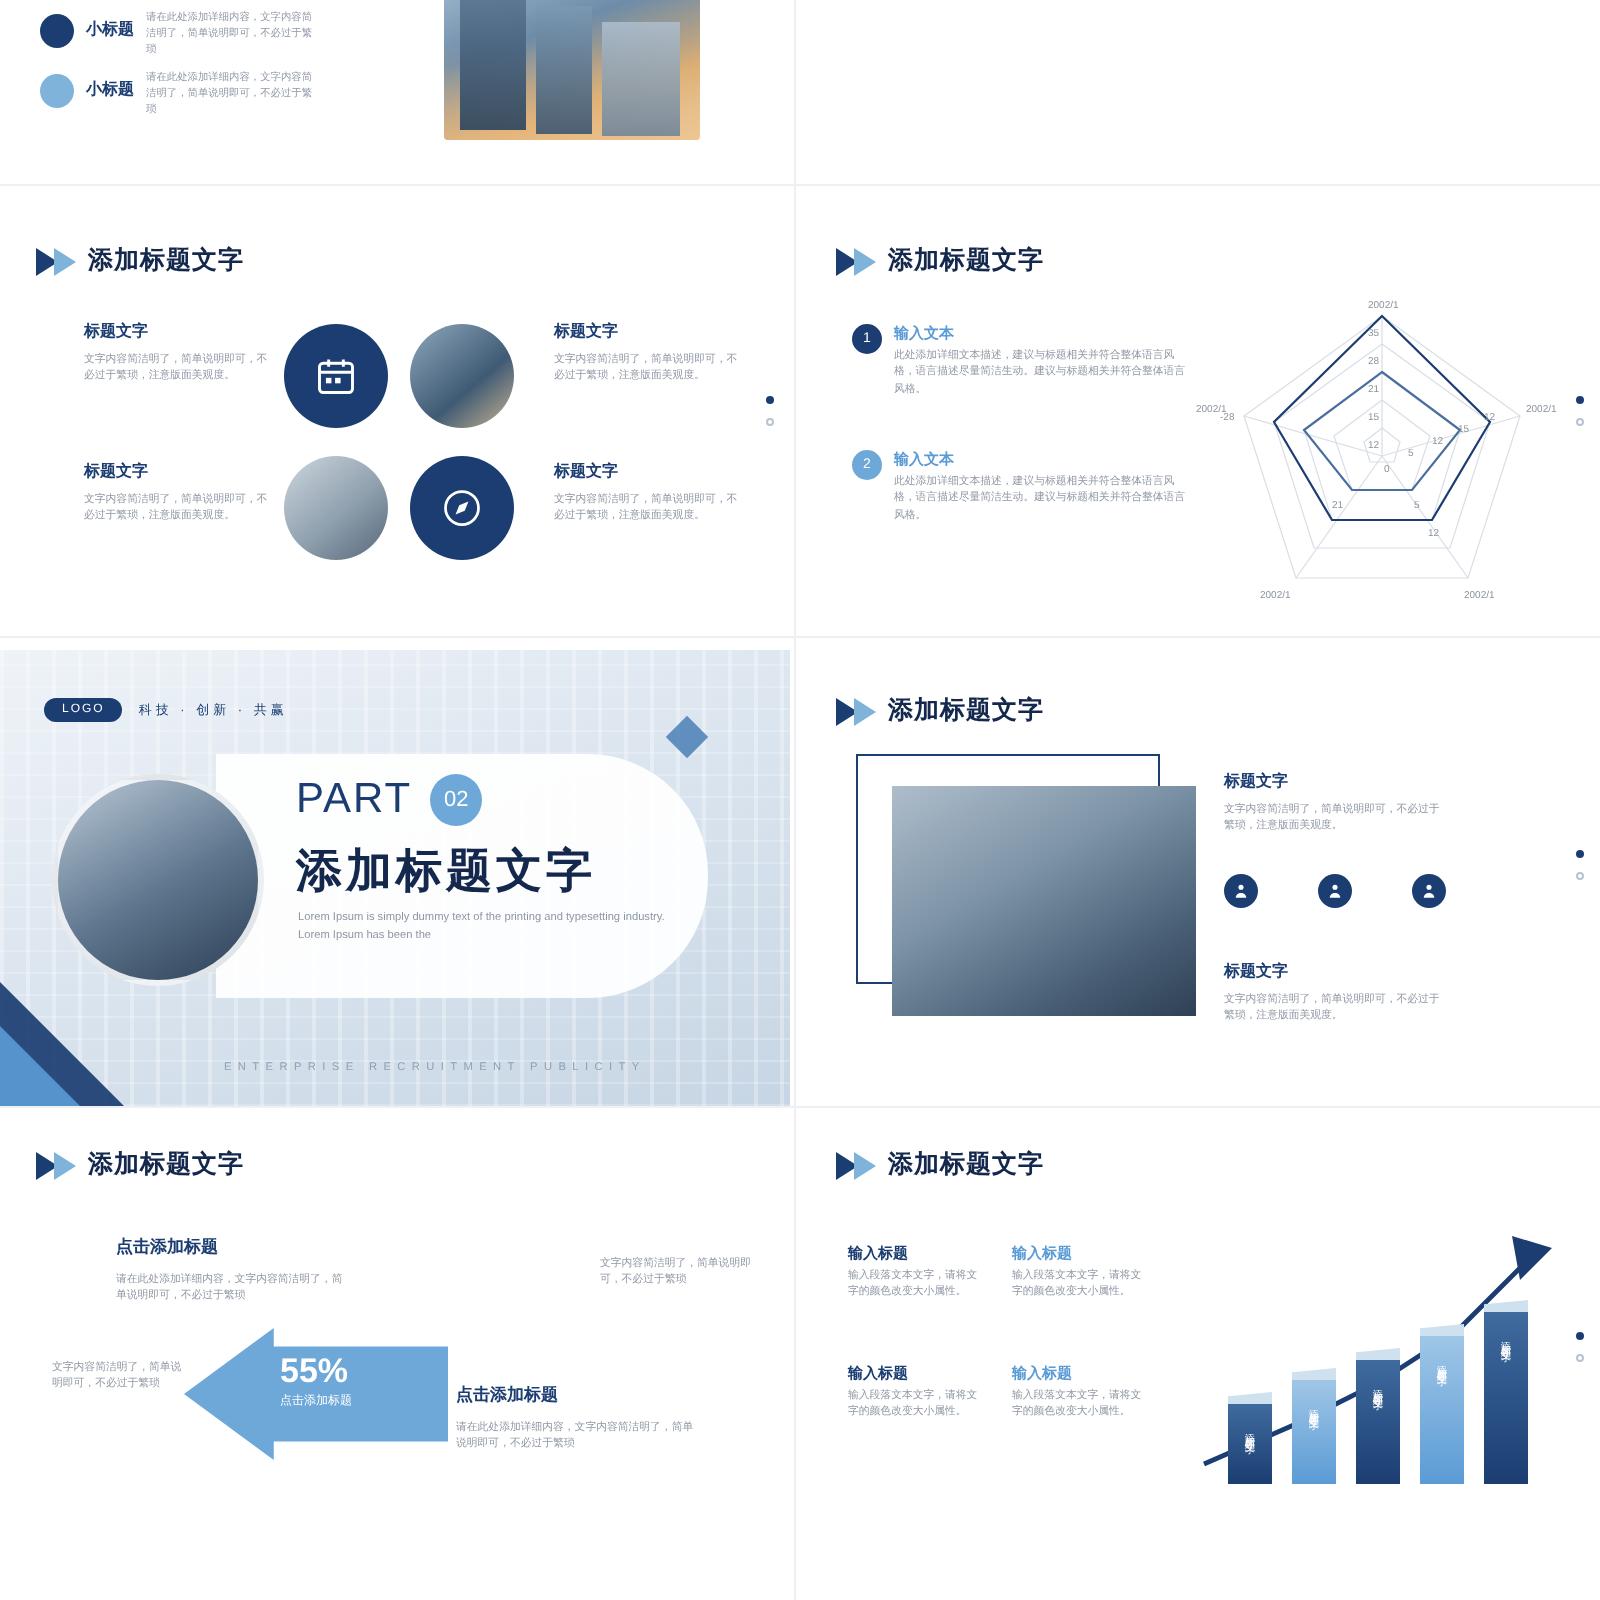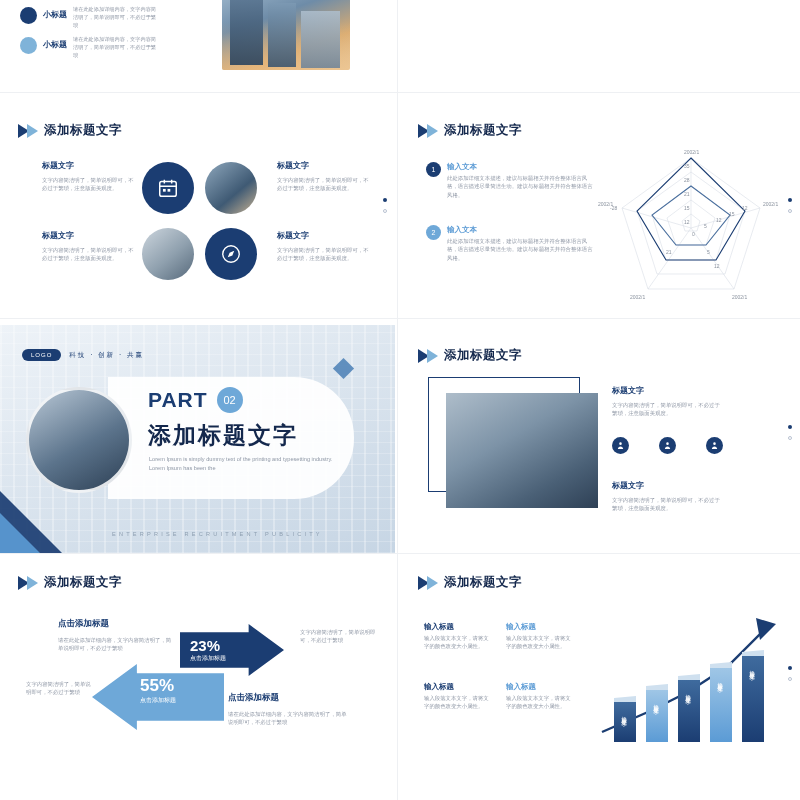--- a/index.html
+++ b/index.html
@@ -89,21 +89,21 @@
       repeating-linear-gradient(0deg, rgba(255,255,255,.22) 0 1px, rgba(255,255,255,0) 1px 11px),
       linear-gradient(160deg,#eef3f8,#c6d5e4); }
   .logo-pill { position: absolute; left: 22px; top: 24px; display: flex; align-items: center; gap: 8px; }
   .logo-pill .pill { background: #1b3d72; color: #fff; font-size: 6px; padding: 3px 9px; border-radius: 8px; letter-spacing: 1px; }
   .logo-pill .slogan { font-size: 6.5px; color: #1b3d72; letter-spacing: 2px; }
   .white-panel { position: absolute; left: 108px; top: 52px; width: 246px; height: 122px;
     background: rgba(255,255,255,.93); border-radius: 0 60px 60px 0; }
   .team-circ { position: absolute; left: 26px; top: 62px; width: 106px; height: 106px; border-radius: 50%;
     overflow: hidden; border: 3px solid rgba(255,255,255,.85);
     background: linear-gradient(150deg,#b9c8d6,#5c748c 55%,#2c3f54); }
-  .part-word { font-size: 21px; color: #1b3d72; font-weight: bold; letter-spacing: 1px; }
+  .part-word { font-size: 21px; color: #1b3d72; font-weight: normal; letter-spacing: 1px; }
   .part-badge { width: 26px; height: 26px; border-radius: 50%; background: #6ea8d8; color: #fff;
     font-size: 11px; display: flex; align-items: center; justify-content: center; }
   .big-cn { font-size: 23px; color: #14284d; font-weight: bold; letter-spacing: 2px; }
   .lorem { font-size: 5.6px; color: #8e97a5; line-height: 1.6; width: 188px; }
   .footer-en { position: absolute; left: 112px; bottom: 16px; font-size: 5.6px; color: #8fa0b2; letter-spacing: 3.2px; }
   .corner-tri { position: absolute; left: 0; bottom: 0; width: 0; height: 0;
     border-left: 62px solid #1b3d72; border-top: 62px solid transparent; opacity: .92; }
   .corner-tri2 { position: absolute; left: 0; bottom: 0; width: 0; height: 0;
     border-left: 40px solid #5b9bd5; border-top: 40px solid transparent; opacity: .9; }
   .dia { position: absolute; right: 44px; top: 36px; width: 15px; height: 15px; background: #4a7fb5;
@@ -368,26 +368,20 @@
 
     <div style="position:absolute;left:58px;top:58px;width:118px;">
       <div class="hd-txt" style="font-size:8.5px;">点击添加标题</div>
       <div class="body-txt" style="margin-top:6px;">请在此处添加详细内容，文字内容简洁明了，简单说明即可，不必过于繁琐</div>
     </div>
 
     <div style="position:absolute;left:300px;top:68px;width:80px;">
       <div class="body-txt">文字内容简洁明了，简单说明即可，不必过于繁琐</div>
     </div>
 
-    <div class="arrow-r" style="left:180px;top:64px;">
-      <div style="margin-left:10px;">
-        <div class="pct">23%</div>
-        <div class="pct-sub">点击添加标题</div>
-      </div>
-    </div>
 
     <div class="arrow-l" style="left:92px;top:104px;">
       <div style="position:absolute;left:48px;top:12px;">
         <div class="pct" style="font-size:17px;">55%</div>
         <div class="pct-sub">点击添加标题</div>
       </div>
     </div>
 
     <div style="position:absolute;left:26px;top:120px;width:66px;">
       <div class="body-txt">文字内容简洁明了，简单说明即可，不必过于繁琐</div>

